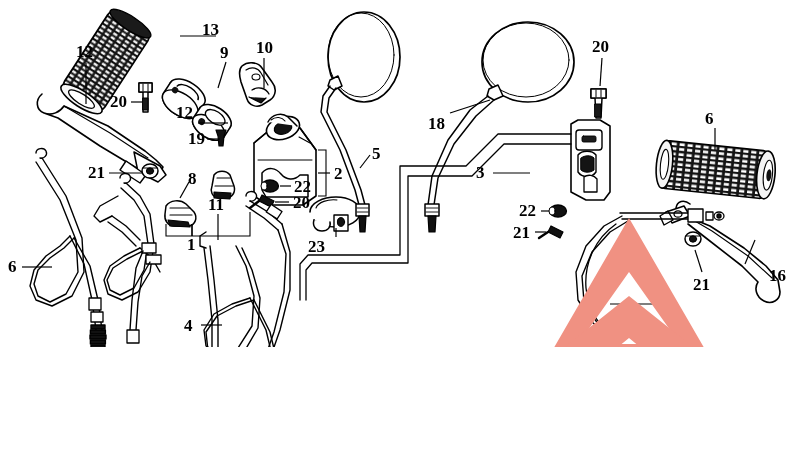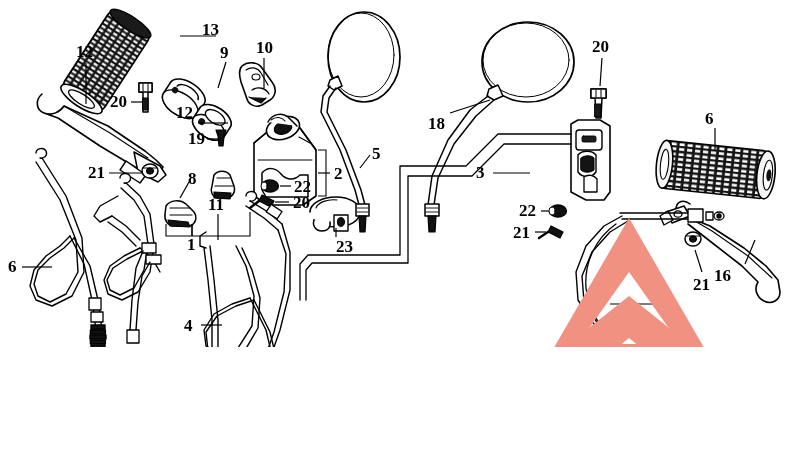--- a/index.html
+++ b/index.html
@@ -404,31 +404,31 @@
   <div class="callout cn" style="left:88px;top:164px">21</div>
   <div class="callout cn" style="left:188px;top:170px">8</div>
   <div class="callout cn" style="left:208px;top:196px">11</div>
   <div class="callout cn" style="left:187px;top:236px">1</div>
   <div class="callout cn" style="left:184px;top:317px">4</div>
   <div class="callout cn" style="left:8px;top:258px">6</div>
   <div class="callout cn" style="left:99px;top:359px">7</div>
   <div class="callout cn" style="left:334px;top:165px">2</div>
   <div class="callout cn" style="left:294px;top:178px">22</div>
   <div class="callout cn" style="left:293px;top:194px">20</div>
-  <div class="callout cn" style="left:336px;top:238px">23</div>
+  <div class="callout cn" style="left:308px;top:238px">23</div>
   <div class="callout cn" style="left:372px;top:145px">5</div>
   <div class="callout cn" style="left:428px;top:115px">18</div>
   <div class="callout cn" style="left:476px;top:164px">3</div>
   <div class="callout cn" style="left:592px;top:38px">20</div>
   <div class="callout cn" style="left:519px;top:202px">22</div>
   <div class="callout cn" style="left:513px;top:224px">21</div>
   <div class="callout cn" style="left:705px;top:110px">6</div>
   <div class="callout cn" style="left:667px;top:295px">5</div>
   <div class="callout cn" style="left:693px;top:276px">21</div>
-  <div class="callout cn" style="left:714px;top:267px">16</div>
+  <div class="callout cn" style="left:769px;top:267px">16</div>
 
   <div id="copy">
     <span class="c1">Copyright</span>
     <span class="c2">Page design (c) 2004-2014 by ARI Network Services, Inc.</span>
   </div>
 
   <svg id="wm" viewBox="0 0 800 473">
     <g fill="#f09182">
       <path d="M629 218 L710 358 L548 358 Z
                M629 272 L680 344 L578 344 Z" fill-rule="evenodd"></path>

